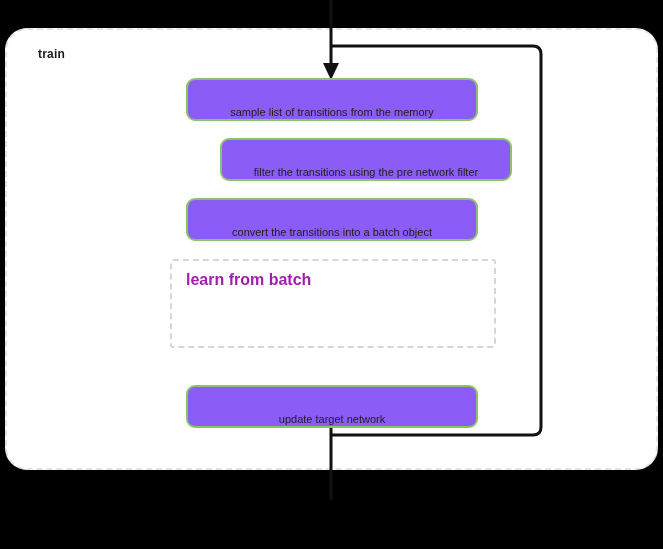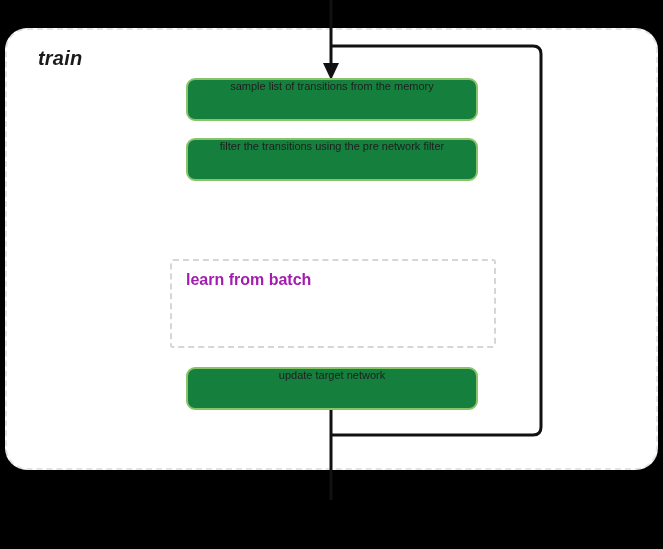--- a/index.html
+++ b/index.html
@@ -26,52 +26,51 @@
     box-sizing: border-box;
     background: #ffffff;
     border: 2px dashed #e3e3e3;
     border-radius: 22px;
   }
 
   #train-title {
     position: absolute;
     left: 38px;
     top: 47px;
-    font-size: 20px;
+    font-size: 12px;
     font-weight: bold;
     color: #1a1a1a;
     letter-spacing: 0.2px;
-    font-style: italic;
   }
 
   
   .step-box {
     position: absolute;
     left: 186px;
     width: 292px;
     height: 43px;
     box-sizing: border-box;
-    background: #15803d;
+    background: #8b5cf6;
     border: 2.5px solid #8ac46a;
     border-radius: 9px;
     display: flex;
-    align-items: flex-start;
+    align-items: flex-end;
     justify-content: center;
   }
   .step-box .step-label {
     font-size: 11px;
     color: #1e1e1e;
     text-align: center;
     line-height: 1.2;
   }
 
   #step-0 { top: 78px; }
-  #step-1 { top: 138px; }
+  #step-1 { top: 138px; margin-left: 34px; }
   #step-2 { top: 198px; }
-  #step-3 { top: 367px; }
+  #step-3 { top: 385px; }
 
   
   #learn-block {
     position: absolute;
     left: 170px;
     top: 259px;
     width: 326px;
     height: 89px;
     box-sizing: border-box;
     background: #ffffff;
@@ -134,20 +133,23 @@
   </svg>
 
   <div class="step-box" id="step-0">
     <span class="step-label">sample list of transitions from the memory</span>
   </div>
 
   <div class="step-box" id="step-1">
     <span class="step-label">filter the transitions using the pre network filter</span>
   </div>
 
+  <div class="step-box" id="step-2">
+    <span class="step-label">convert the transitions into a batch object</span>
+  </div>
 
   <div id="learn-block">
     <div id="learn-block-title">learn from batch</div>
   </div>
 
   <div class="step-box" id="step-3">
     <span class="step-label">update target network</span>
   </div>
 
 

